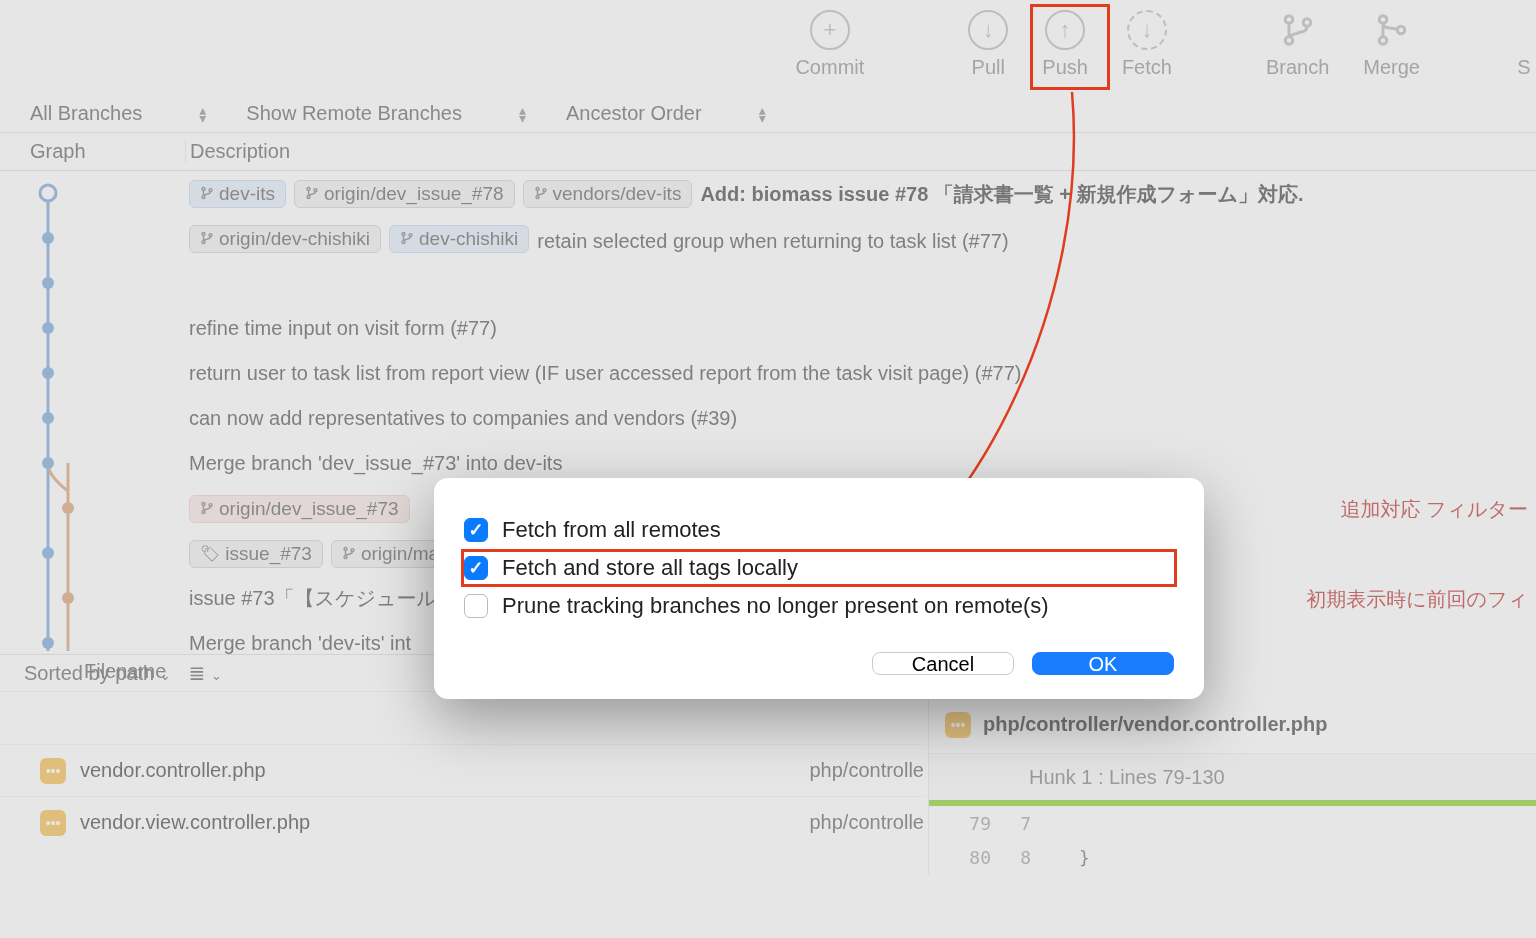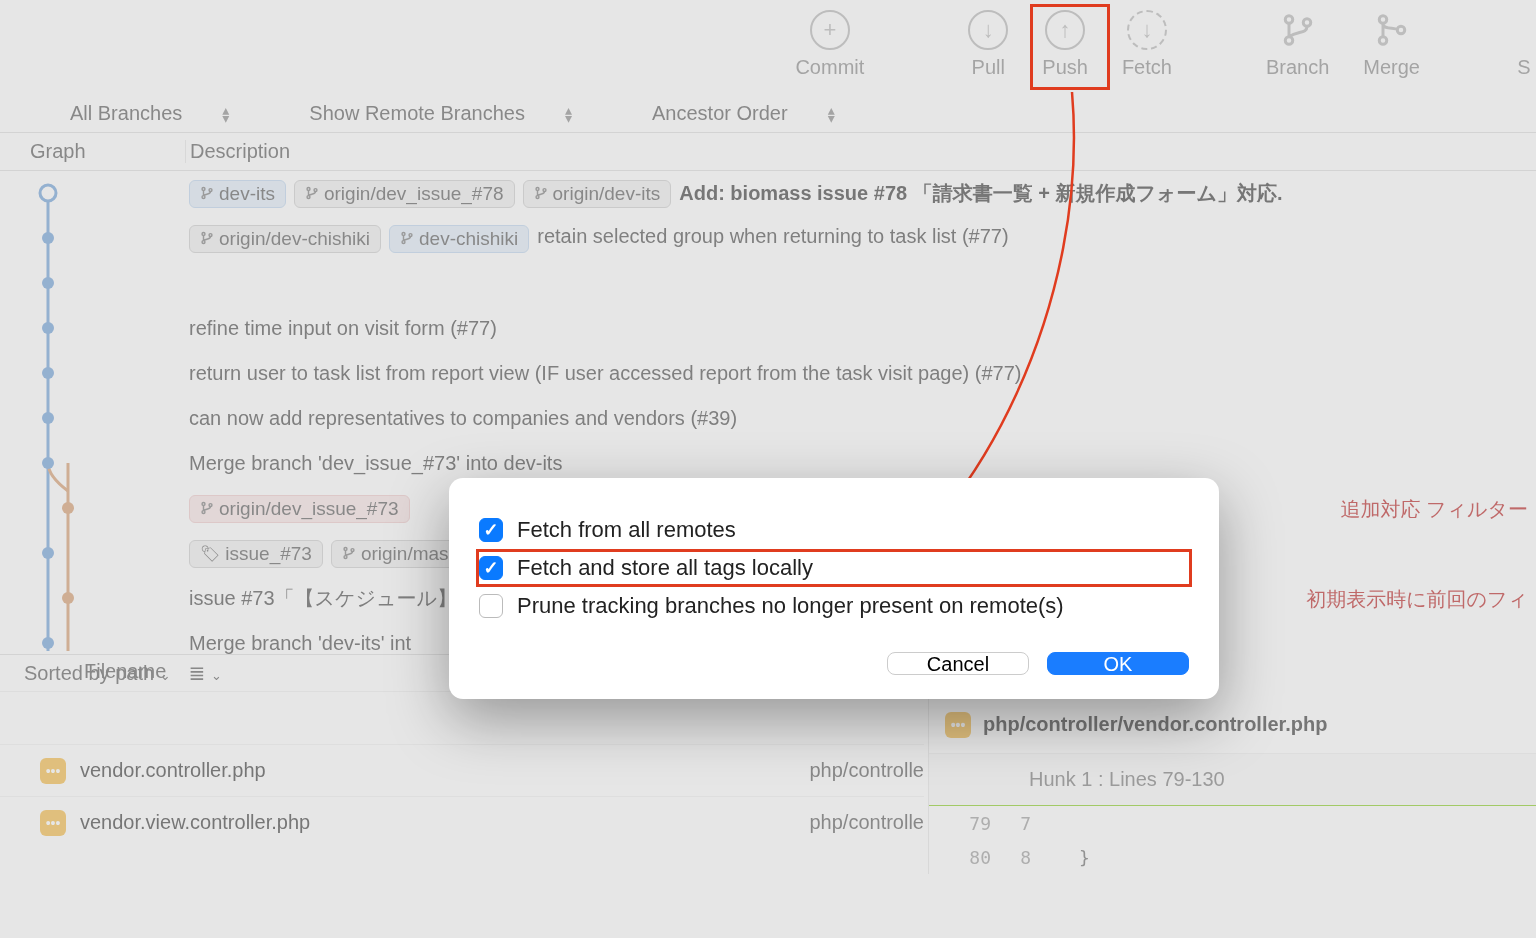--- a/index.html
+++ b/index.html
@@ -12,33 +12,33 @@
   .tool-btn { display: flex; flex-direction: column; align-items: center; gap: 6px; color: #888; font-size: 20px; padding: 0 12px; cursor: pointer; }
   .tool-btn .circle { width: 40px; height: 40px; border: 2px solid #b5b5b5; border-radius: 50%; display: flex; align-items: center; justify-content: center; position: relative; }
   .tool-btn .circle.dashed { border-style: dashed; }
   .tool-btn .circle .glyph { font-size: 22px; color: #b5b5b5; }
   .tool-btn .nocircle { width: 40px; height: 40px; display:flex; align-items:center; justify-content:center; }
   .tool-btn .nocircle svg { stroke:#b5b5b5; }
   .fetch-highlight { position: absolute; border: 3px solid #e03c1f; z-index: 20; pointer-events: none; }
 
   
   .filter-bar { height: 38px; display: flex; align-items: center; gap: 40px; padding: 0 30px; border-bottom: 1px solid #ddd; font-size: 20px; color: #555; }
-  .filter-item { display: flex; align-items: center; gap: 40px; cursor: pointer; margin-left: 40px; }
+  .filter-item { display: flex; align-items: center; gap: 57px; cursor: pointer; }
   .filter-item .arrows { font-size: 14px; color: #888; display:flex; flex-direction:column; line-height:8px; }
 
   
   .col-headers { height: 38px; display:flex; align-items:center; border-bottom:1px solid #ddd; font-size:20px; color:#555; }
   .col-headers .c1 { width:185px; padding-left:30px; }
   .col-headers .c2 { flex:1; padding-left:4px; border-left:1px solid #e5e5e5; }
 
   
   .commits { position:relative; }
   .commit-row { height:45px; display:flex; align-items:center; font-size:20px; color:#444; }
   .commit-row .graph-col { width:185px; position:relative; height:100%; }
-  .commit-row .desc-col { flex:1; display:flex; align-items:flex-start; gap:8px; padding-left:4px; white-space:nowrap; overflow:hidden; }
+  .commit-row .desc-col { flex:1; display:flex; align-items:flex-end; gap:8px; padding-left:4px; white-space:nowrap; overflow:hidden; }
   .tag { display:inline-flex; align-items:center; gap:5px; background:#eee; border:1px solid #ccc; border-radius:6px; padding:2px 10px; font-size:19px; color:#555; }
   .tag.blue { background:#e0ecf8; border-color:#bcd4ee; }
   .tag.pink { background:#f7e3e3; border-color:#eec8c8; }
   .tag .tag-icon { font-size:16px; }
   .msg { color:#444; }
   .msg.bold { font-weight:600; color:#333; }
   .right-extra { position:absolute; right:8px; white-space:nowrap; color:#b91c1c; font-size:20px; }
 
   
   .graph-svg { position:absolute; left:0; top:0; width:185px; height:495px; }
@@ -50,26 +50,26 @@
   .file-headers .f1 { width:810px; padding-left:36px; }
   .file-headers .f2 { flex:1; }
   .file-row { height:52px; display:flex; align-items:center; border-top:1px solid #f0f0f0; font-size:20px; }
   .file-row .f1 { width:810px; padding-left:40px; display:flex; align-items:center; gap:14px; }
   .file-row .f2 { flex:1; color:#555; }
   .file-badge { width:26px; height:26px; border-radius:6px; background:#f5b940; display:flex; align-items:center; justify-content:center; color:#fff; font-size:14px; }
 
   
   .diff-panel { position:absolute; right:0; top:696px; width:608px; border-left:1px solid #e5e5e5; background:#fff; }
   .diff-file-head { height:58px; border-bottom:1px solid #eee; display:flex; align-items:center; gap:12px; padding:0 16px; font-size:20px; font-weight:600; color:#333;}
-  .diff-hunk { height:52px; border-bottom:1px solid #84cc16; display:flex; align-items:center; padding:0 100px; font-size:20px; color:#777; background:#fafafa;}
+  .diff-hunk { height:52px; border-bottom:6px solid #84cc16; display:flex; align-items:center; padding:0 100px; font-size:20px; color:#777; background:#fafafa;}
   .diff-line { height:34px; display:flex; align-items:center; font-family:Menlo,monospace; font-size:18px; color:#666; padding-left:30px;}
   .diff-line .ln { width:40px; text-align:right; padding-right:8px; color:#999;}
 
   
-  .dialog { position:absolute; z-index:30; left:449px; top:478px; width:770px; background:#fff; border-radius:14px; box-shadow:0 20px 60px rgba(0,0,0,.35); padding:30px 30px 24px 30px; }
+  .dialog { position:absolute; z-index:30; left:434px; top:478px; width:770px; background:#fff; border-radius:14px; box-shadow:0 20px 60px rgba(0,0,0,.35); padding:30px 30px 24px 30px; }
   .dialog .opt { display:flex; align-items:center; gap:14px; font-size:22px; color:#222; margin:6px 0; padding:3px 0;}
   .dialog .opt.hl { outline:3px solid #e03c1f; outline-offset:0px;}
   .chk { width:24px; height:24px; border-radius:6px; border:1.5px solid #bbb; display:flex; align-items:center; justify-content:center; flex-shrink:0;}
   .chk.on { background:#0a7aff; border-color:#0a7aff;}
   .chk.on::after { content:"✓"; color:#fff; font-size:18px; font-weight:700;}
   .dialog .btn-row { display:flex; justify-content:flex-end; gap:18px; margin-top:30px;}
   .dialog button { width:142px; height:23px; border-radius:8px; font-size:20px; border:1px solid #ccc; background:#fff; cursor:pointer;}
   .dialog button.primary { background:#1a7dff; color:#fff; border-color:#1a7dff;}
 
   
@@ -201,21 +201,21 @@
             </svg></span>
           <span>origin/dev_issue_#78</span>
         </span>
         <span class="tag ">
           <span><svg width="14" height="14" viewBox="0 0 24 24" fill="none" stroke="#777" stroke-width="2.5">
               <circle cx="6" cy="5" r="2.5"></circle>
               <circle cx="6" cy="19" r="2.5"></circle>
               <circle cx="18" cy="7" r="2.5"></circle>
               <path d="M6 7.5v9M18 9.5c0 5-6 3-12 7"></path>
             </svg></span>
-          <span>origin/dev-its</span>
+          <span>vendors/dev-its</span>
         </span>
         <span class="msg bold">Add: biomass issue #78 「請求書一覧 + 新規作成フォーム」対応.</span>
       </div>
     </div>
     <div class="commit-row">
       <div class="graph-col"></div>
       <div class="desc-col">
         <span class="tag ">
           <span><svg width="14" height="14" viewBox="0 0 24 24" fill="none" stroke="#777" stroke-width="2.5">
               <circle cx="6" cy="5" r="2.5"></circle>

